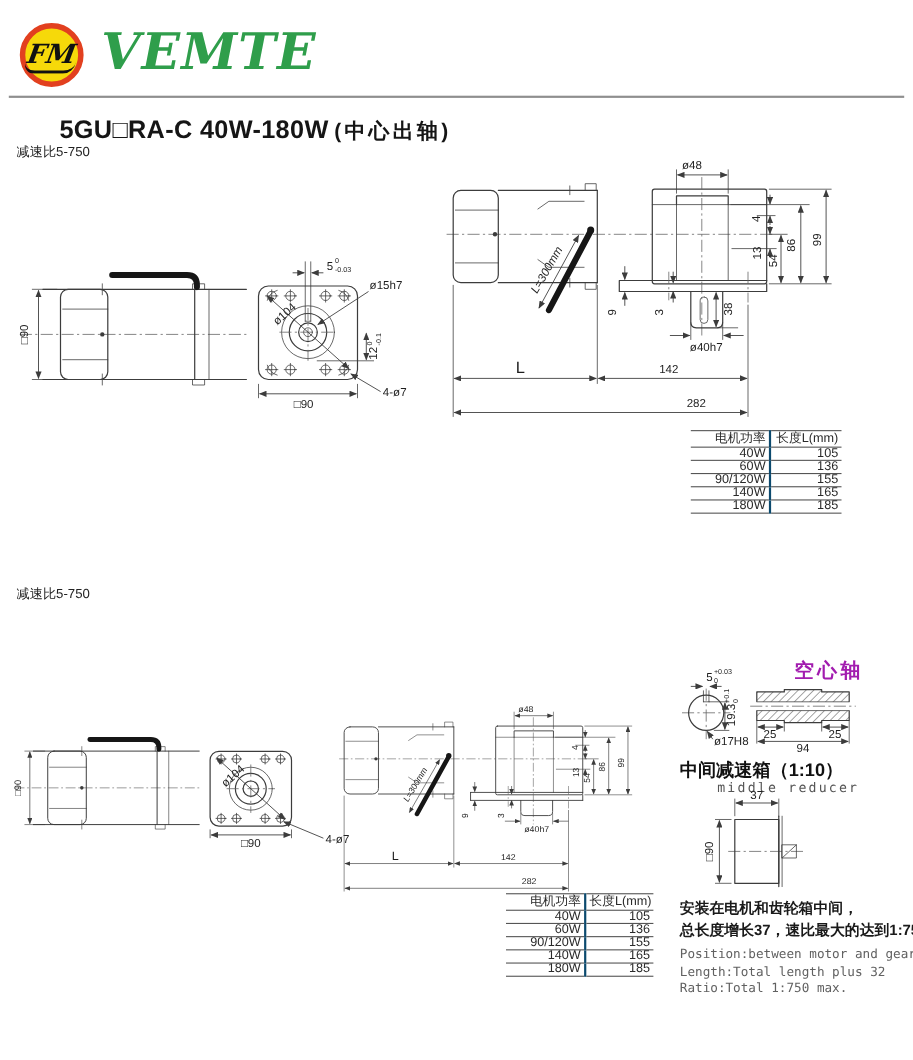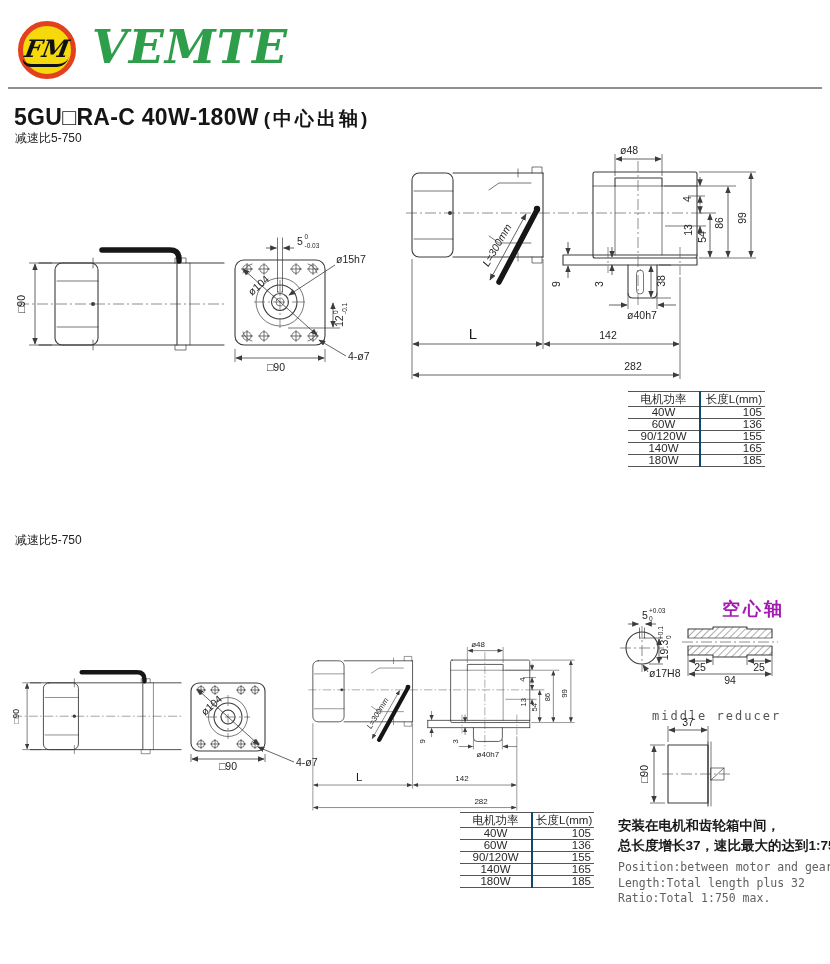--- a/index.html
+++ b/index.html
@@ -11,29 +11,29 @@
   .logo { position:absolute; left:18px; top:21px; width:58px; height:58px; border-radius:50%;
           background:#f6d90a; border:5px solid #e2401f; display:flex; align-items:center; justify-content:center; }
   .logo-fm { font-family:"DejaVu Serif",serif; font-style:italic; font-weight:bold; font-size:24px; color:#111;
              transform:skewX(-10deg); border-bottom:3px solid #111; border-radius:0 0 10px 10px; padding:0 1px 1px 1px; }
   .brand { position:absolute; left:92px; top:20px; font-family:"DejaVu Serif",serif; font-style:italic;
            font-weight:bold; font-size:46px; color:#2f9e4b; letter-spacing:1px; }
   .htitle { position:absolute; left:303px; top:31px; font-size:34px; font-weight:bold; color:#474747; letter-spacing:6px; white-space:nowrap; }
   .hrule { position:absolute; left:8px; top:87px; width:814px; height:2px; background:#8f8f8f; }
 
   
-  .sec-title { position:absolute; color:#151515; font-weight:bold; white-space:nowrap; }
+  .sec-title { position:absolute; color:#151515; font-weight:bold; white-space:nowrap;margin-left:40px; }
   .t-main { font-size:23px; letter-spacing:0.3px; }
   .t-paren { font-size:19px; letter-spacing:3px; margin-left:5px; }
   .sec-sub { position:absolute; font-size:12px; color:#222222; }
 
   
   table.spec { position:absolute; border-collapse:collapse; font-size:11.5px; color:#2a2a2a; table-layout:fixed; }
   table.spec th, table.spec td { border-top:1px solid #555; padding:0 3px; height:11px; line-height:11px;
-                                 font-weight:normal; white-space:nowrap; text-align:center; }
+                                 font-weight:normal; white-space:nowrap; text-align:right; }
   table.spec thead th { height:14px; line-height:14px; border-bottom:1px solid #555; }
   table.spec .cR { border-left:2px solid #0c4a6e; text-align:right; }
   table.spec tbody tr:last-child td { border-bottom:1px solid #555; }
 
   
   .hs-title { position:absolute; font-weight:bold; font-size:18px; letter-spacing:3px; color:#a21caf; }
   .mr-title { position:absolute; font-weight:bold; font-size:16.5px; color:#111; white-space:nowrap; }
   .mr-sub { position:absolute; font-family:"DejaVu Sans Mono",monospace; font-size:12px; color:#555; letter-spacing:2px; }
   .notes { position:absolute; left:618px; top:816px; width:214px; }
   .note-cn { font-weight:bold; font-size:13.5px; color:#1a1a1a; line-height:20px; white-space:nowrap; }
@@ -464,20 +464,21 @@
       <path class="ext" d="M72,67 V88 M97,69 V77 M131,69 V77 M156,67 V88"></path>
       <line class="dim" x1="73" y1="73" x2="96" y2="73" marker-start="url(#ar)" marker-end="url(#ar)"></line>
       <text x="84" y="83" text-anchor="middle">25</text>
       <line class="dim" x1="132" y1="73" x2="155" y2="73" marker-start="url(#ar)" marker-end="url(#ar)"></line>
       <text x="143" y="83" text-anchor="middle">25</text>
       <line class="dim" x1="73" y1="86" x2="155" y2="86" marker-start="url(#ar)" marker-end="url(#ar)"></line>
       <text x="114" y="96" text-anchor="middle">94</text>
     </g>
   </svg>
 
+  <div class="mr-title" style="left:618px;top:689px;">中间减速箱（1:10）</div>
   <div class="mr-sub" style="left:628px;top:709px;padding-left:24px;">middle reducer</div>
   <svg class="draw" style="left:640px;top:713px;" width="150" height="97" viewBox="0 0 150 97">
     <g>
       <line class="cl" x1="22" y1="61" x2="92" y2="61"></line>
       <rect class="out" x="28" y="32" width="40" height="58"></rect>
       <line class="out" x1="68" y1="29" x2="68" y2="93"></line>
       <line class="out thin" x1="71" y1="29" x2="71" y2="93"></line>
       <rect class="out thin" x="71" y="55" width="13" height="12"></rect>
       <line class="out thin" x1="71" y1="67" x2="84" y2="55"></line>
     </g>

